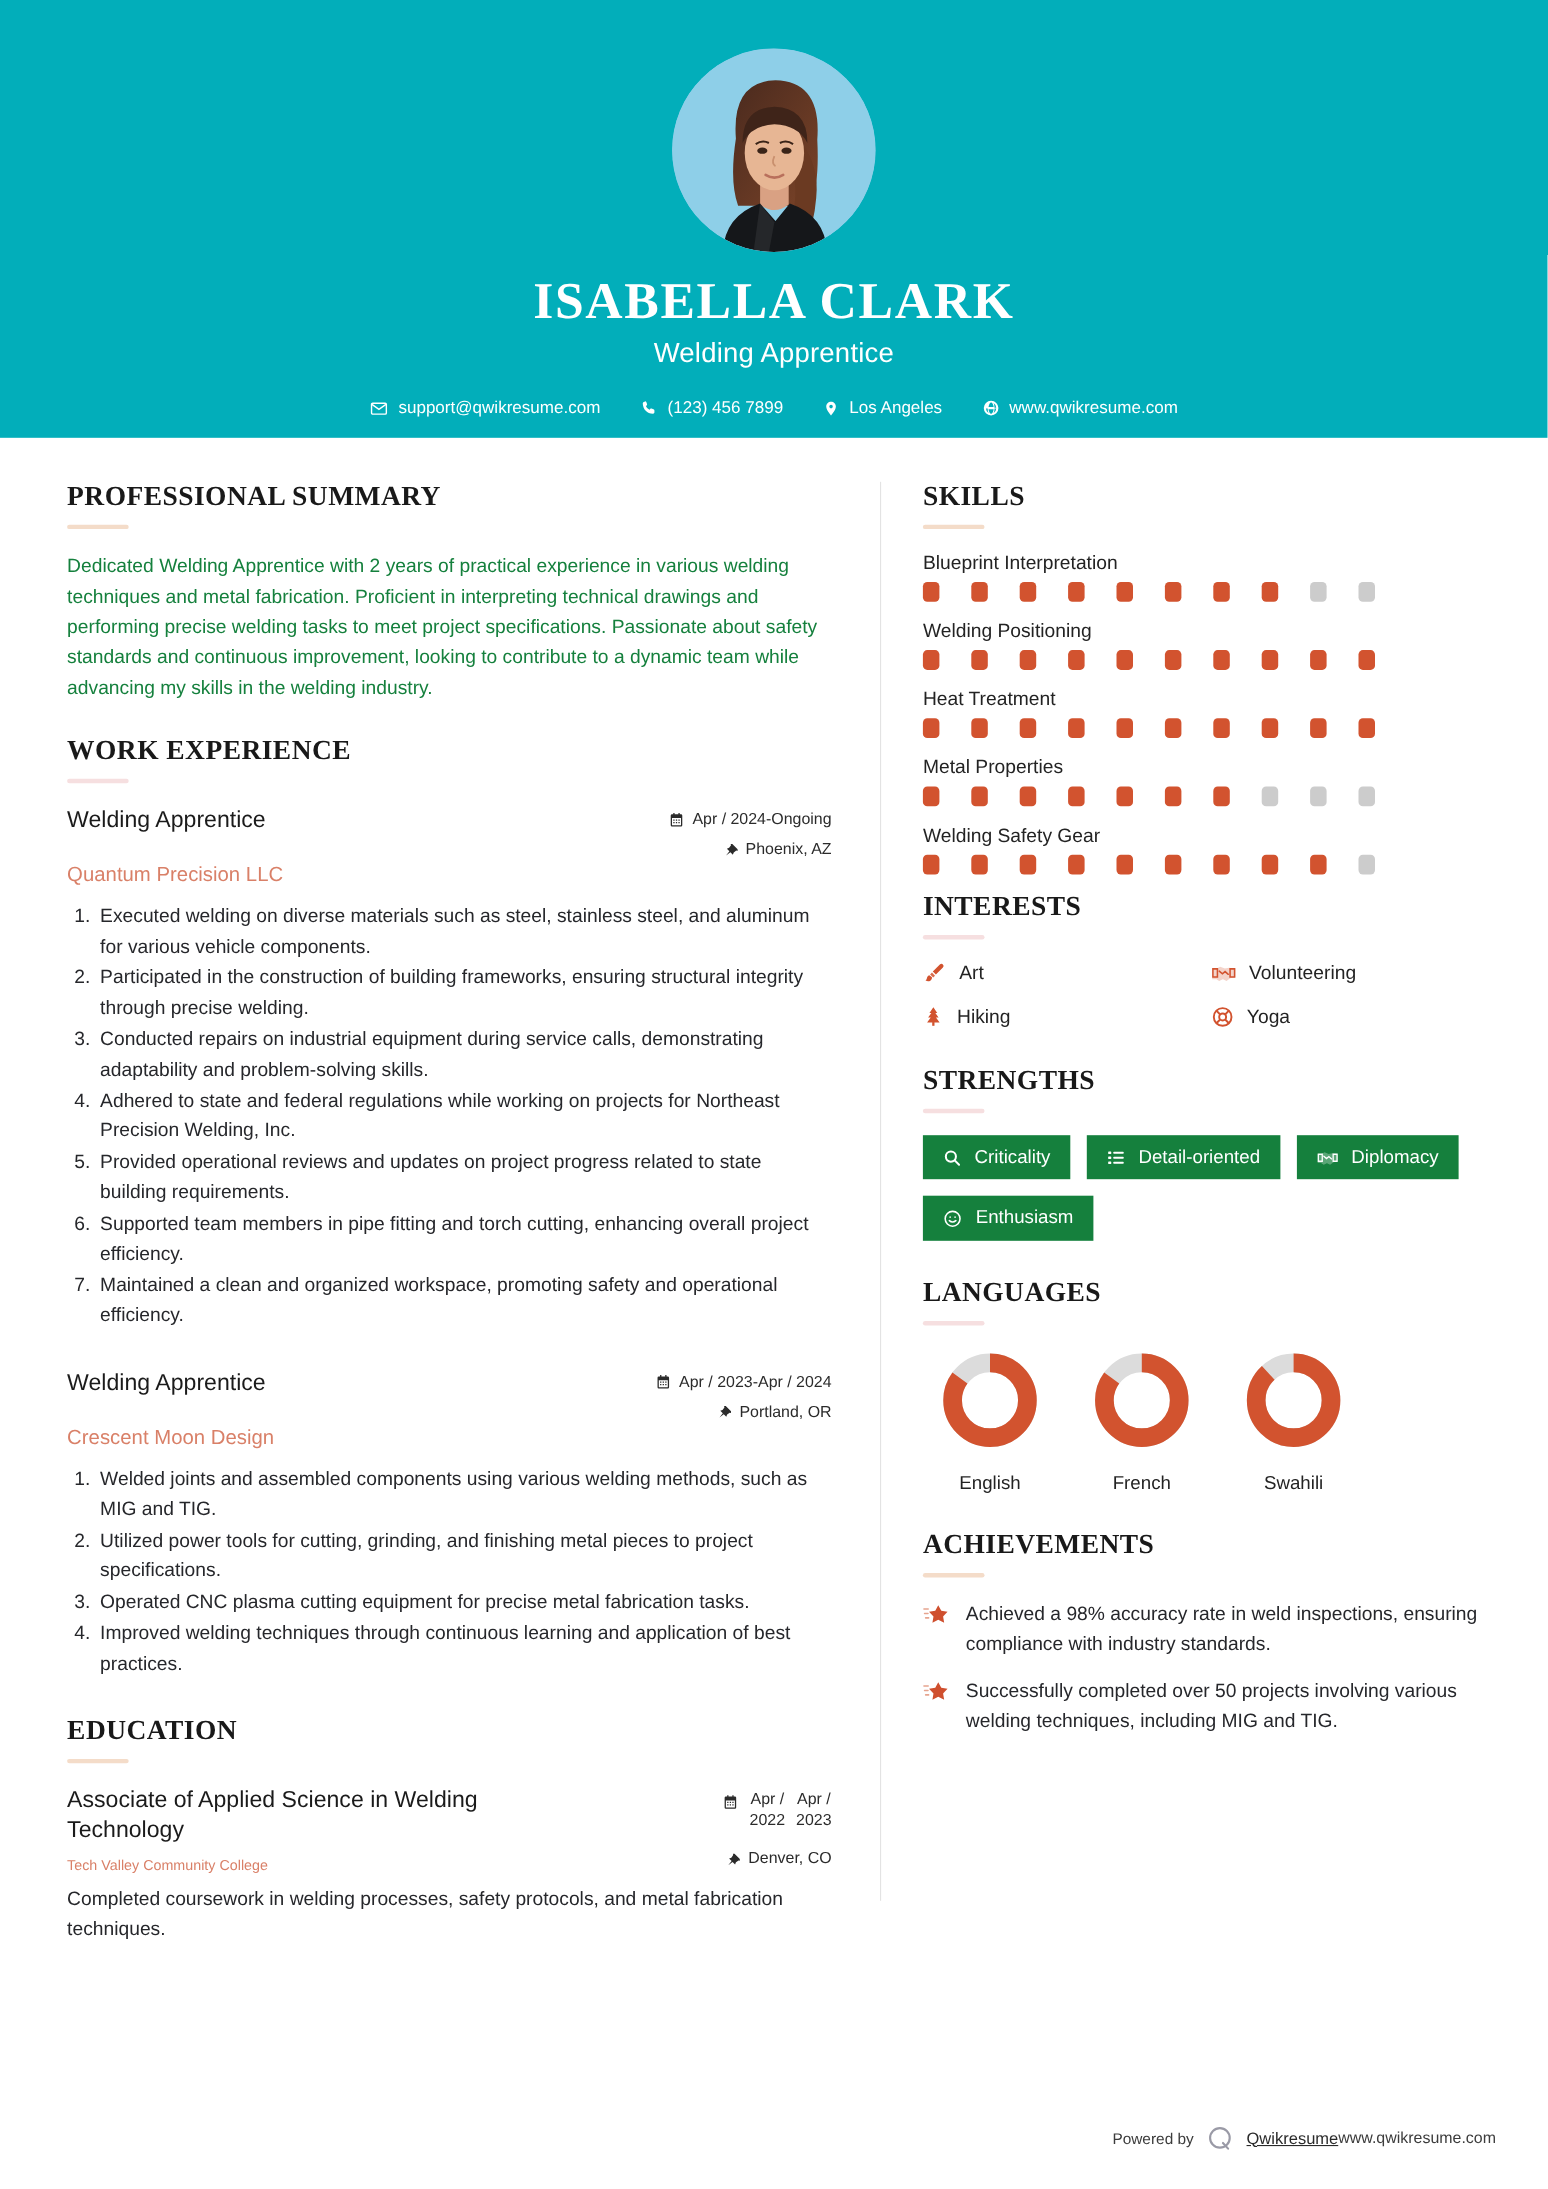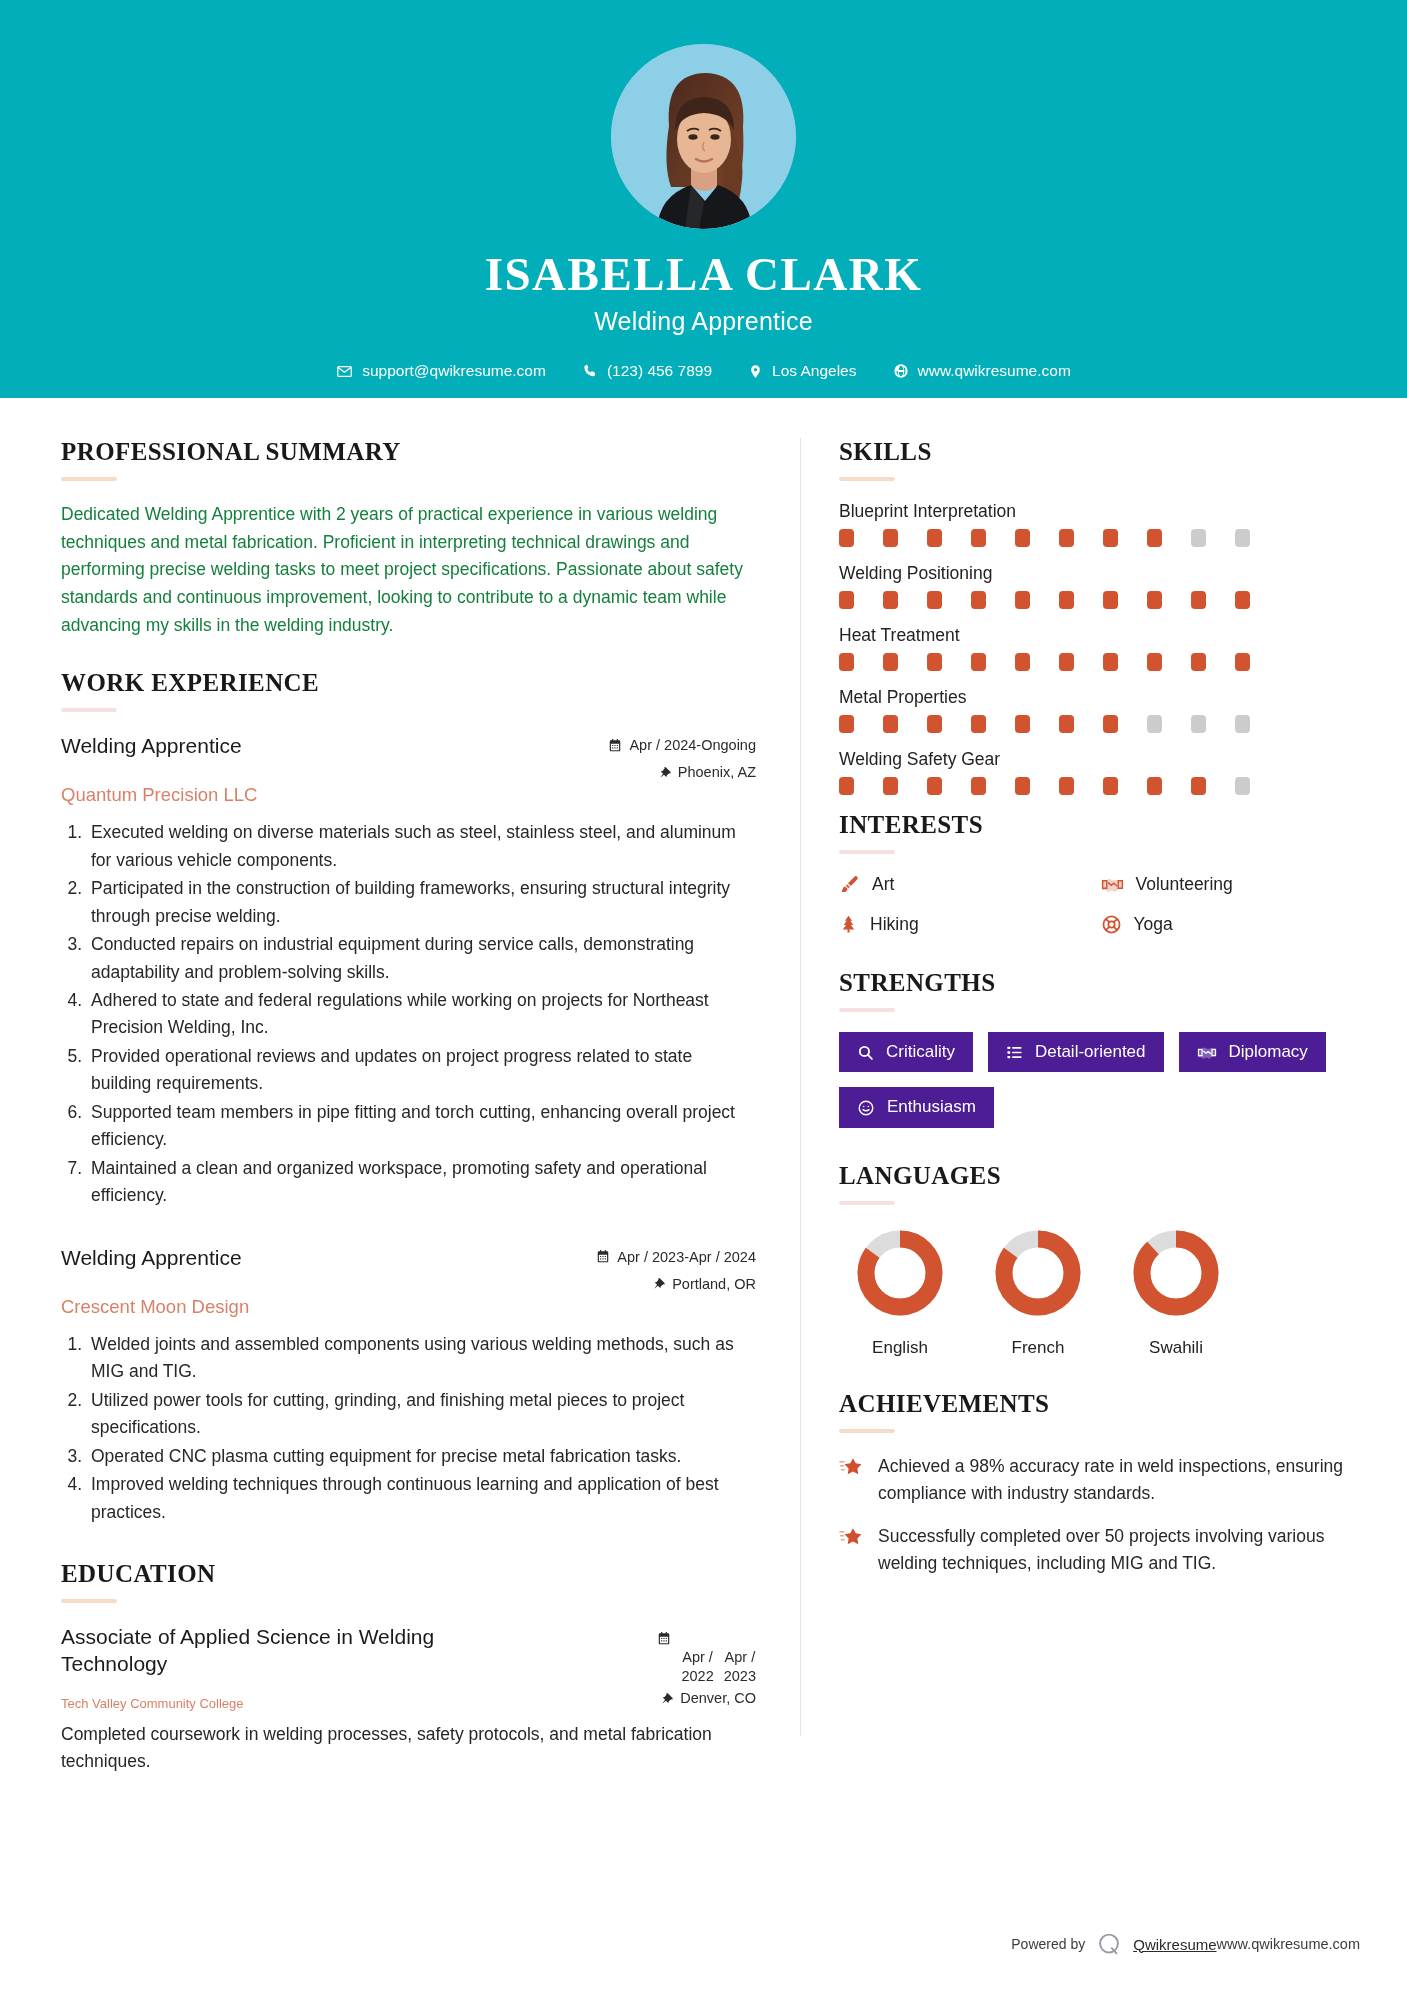--- a/index.html
+++ b/index.html
@@ -95,40 +95,40 @@
     margin:13px 0 0 0; padding-left:26px;
     font-size:17.5px; line-height:1.57; color:#26272b;
   }
   ol.bullets li{ margin-bottom:1px; padding-left:4px;}
   .job-block{ margin-bottom:34px; }
 
   
   .edu-head{ display:flex; justify-content:space-between; align-items:flex-start; }
   .edu-degree{ font-size:21px; line-height:1.3; max-width:470px; color:#1b1b1b; }
   .edu-dates{ display:flex;align-items:flex-start;gap:10px;font-size:14.5px;color:#2b2b2b;padding-top:4px;}
-  .edu-date-col{ text-align:center; line-height:1.3;margin-top:21px;}
+  .edu-date-col{ text-align:center; line-height:1.3;}
   .edu-school{ font-size:13px;color:#d98068;margin-top:10px;}
   .edu-row2{ display:flex;justify-content:space-between;align-items:center;}
   .edu-desc{ font-size:17.5px;line-height:1.57;color:#26272b;margin-top:10px;}
 
   
   .skill-name{ font-size:17.5px;color:#232323;margin-bottom:7px;}
   .dots{ display:flex;gap:0; margin-bottom:16px; }
   .dot{ width:15px;height:18px;border-radius:4px;background:#cccccc;margin-right:29px;}
   .dot:last-child{margin-right:0;}
   .dot.on{ background:#d2532f; }
 
   
   .interests-grid{ display:grid;grid-template-columns:1fr 1fr; row-gap:18px; }
   .interest{ display:flex;align-items:center;gap:12px;font-size:17.5px;color:#232323;}
 
   
   .strengths{ display:flex;flex-wrap:wrap;gap:15px; }
   .chip{
-    background:#4c1d95;color:#fff;font-size:17px;
+    background:#15803d;color:#fff;font-size:17px;
     padding:10px 18px;display:flex;align-items:center;gap:12px;
     line-height:1.2;
   }
 
   
   .langs{ display:flex;justify-content:flex-start;gap:28px;padding-left:6px; }
   .lang{ width:110px;text-align:center; }
   .lang-label{ font-size:17px;color:#232323;margin-top:13px; }
 
   

